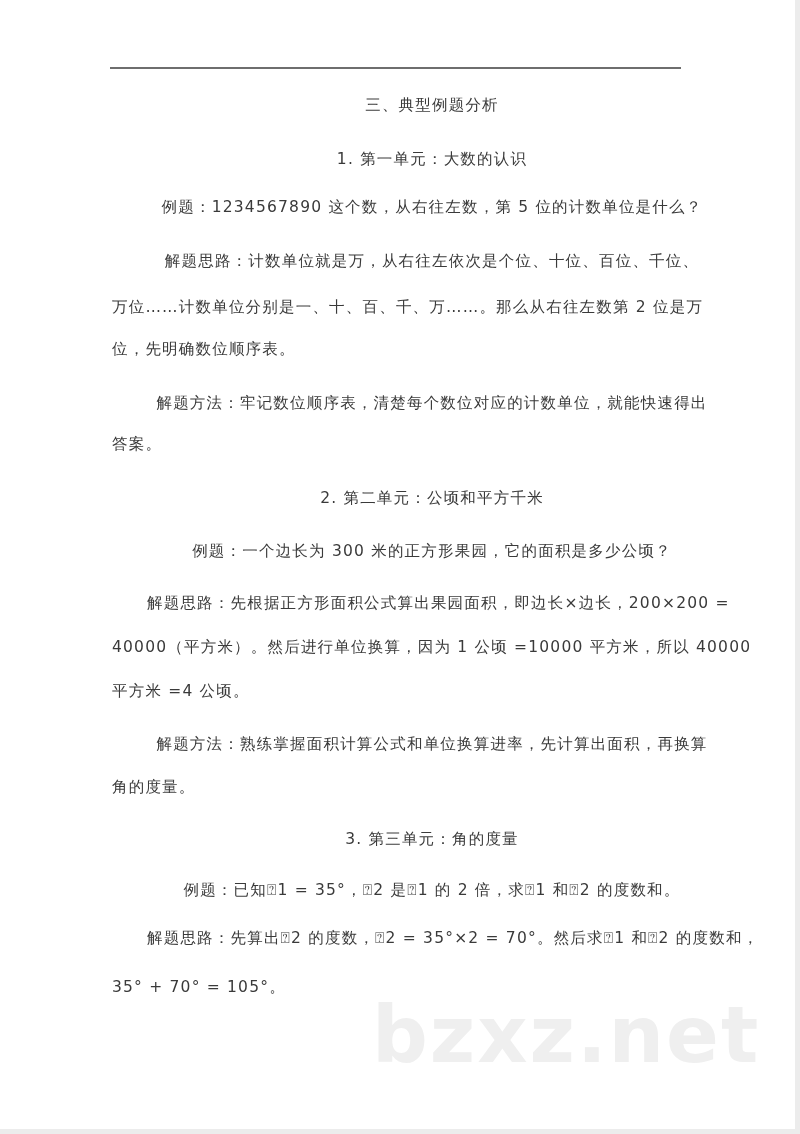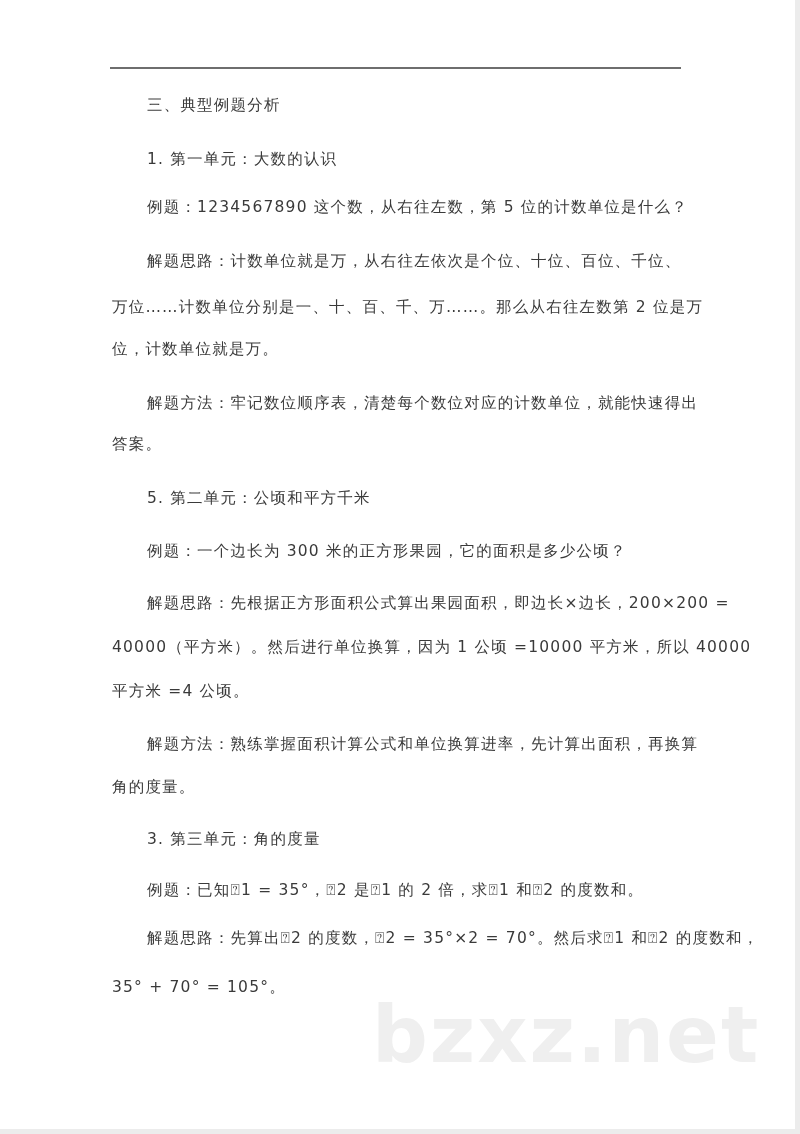--- a/index.html
+++ b/index.html
@@ -7,44 +7,44 @@
       width: 800px; height: 1134px; background: #ffffff; position: relative; overflow: hidden;
       font-family: "DejaVu Sans", "Liberation Sans", sans-serif; color: #3a3a3a;
     }
     .page-edge-right { position: absolute; left: 795px; top: 0; width: 5px; height: 1134px; background: #ececec; }
     .page-edge-bottom { position: absolute; left: 0; top: 1129px; width: 800px; height: 5px; background: #ececec; }
     .header-rule { position: absolute; left: 110px; top: 67px; width: 571px; height: 2px; background: #6e6e6e; }
     .line {
       position: absolute; left: 112px; width: 570px; font-size: 15.5px; line-height: 20px;
       white-space: nowrap; letter-spacing: 1.2px;
     }
-    .indent { left: 147px; }
+    .indent { left: 147px; text-align: center; }
     .watermark {
       position: absolute; left: 372px; top: 990px; font-family: "DejaVu Sans", sans-serif;
       font-size: 78px; font-weight: bold; color: #efefef; letter-spacing: 2px;
     }
   </style>
 </head>
 <body>
 
 <div class="page-edge-right"></div>
 <div class="page-edge-bottom"></div>
 <div class="header-rule"></div>
 
 <div class="line indent" style="top:95px">三、典型例题分析</div>
 
 <div class="line indent" style="top:149px">1. 第一单元：大数的认识</div>
 <div class="line indent" style="top:197px">例题：1234567890 这个数，从右往左数，第 5 位的计数单位是什么？</div>
 <div class="line indent" style="top:251px">解题思路：计数单位就是万，从右往左依次是个位、十位、百位、千位、</div>
 <div class="line" style="top:297px">万位……计数单位分别是一、十、百、千、万……。那么从右往左数第 2 位是万</div>
-<div class="line" style="top:339px">位，计数单位就是万。</div>
+<div class="line" style="top:339px">位，先明确数位顺序表。</div>
 <div class="line indent" style="top:393px">解题方法：牢记数位顺序表，清楚每个数位对应的计数单位，就能快速得出</div>
 <div class="line" style="top:434px">答案。</div>
 
-<div class="line indent" style="top:488px">5. 第二单元：公顷和平方千米</div>
+<div class="line indent" style="top:488px">2. 第二单元：公顷和平方千米</div>
 <div class="line indent" style="top:541px">例题：一个边长为 300 米的正方形果园，它的面积是多少公顷？</div>
 <div class="line indent" style="top:593px">解题思路：先根据正方形面积公式算出果园面积，即边长×边长，200×200 =</div>
 <div class="line" style="top:637px">40000（平方米）。然后进行单位换算，因为 1 公顷 =10000 平方米，所以 40000</div>
 <div class="line" style="top:681px">平方米 =4 公顷。</div>
 <div class="line indent" style="top:734px">解题方法：熟练掌握面积计算公式和单位换算进率，先计算出面积，再换算</div>
 <div class="line" style="top:777px">角的度量。</div>
 
 <div class="line indent" style="top:829px">3. 第三单元：角的度量</div>
 <div class="line indent" style="top:880px">例题：已知⍰1 = 35°，⍰2 是⍰1 的 2 倍，求⍰1 和⍰2 的度数和。</div>
 <div class="line indent" style="top:928px">解题思路：先算出⍰2 的度数，⍰2 = 35°×2 = 70°。然后求⍰1 和⍰2 的度数和，</div>

